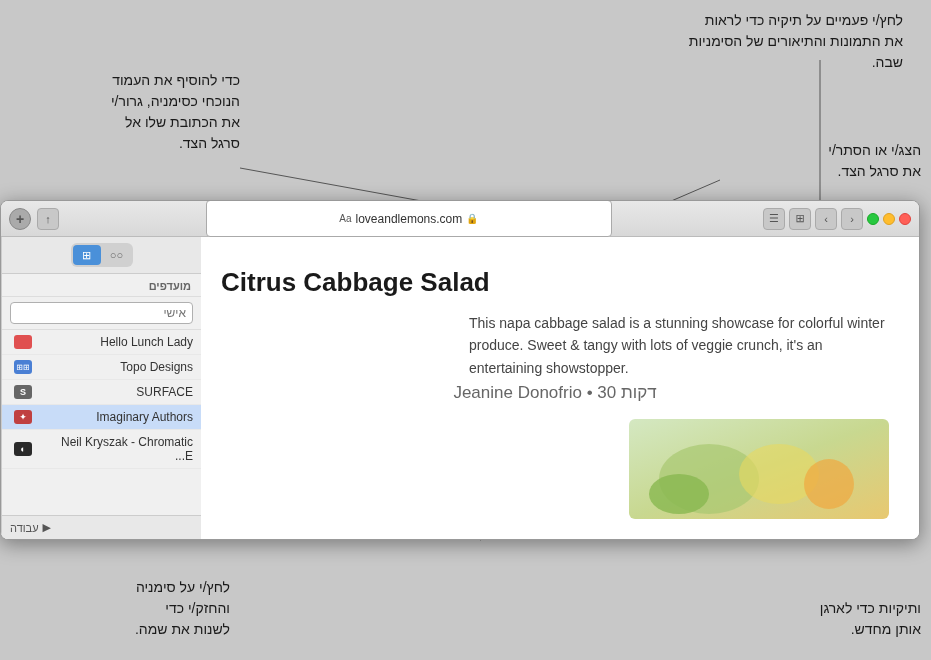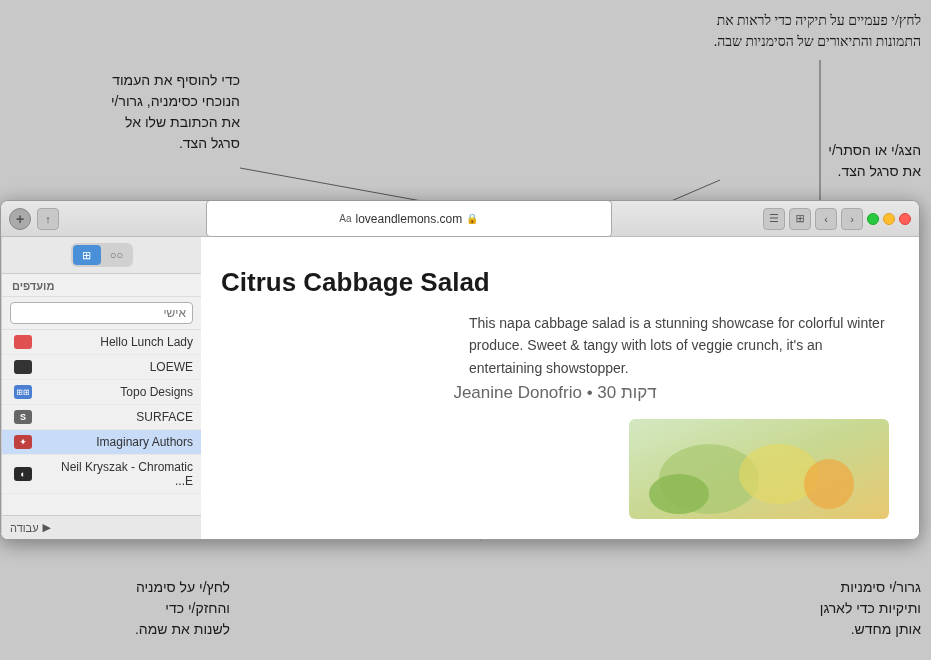--- a/index.html
+++ b/index.html
@@ -19,23 +19,22 @@
       font-size: 14px;
       line-height: 1.5;
       color: #1a1a1a;
       text-align: right;
       direction: rtl;
     }
 
     
     .callout-top-right {
       top: 10px;
-      right: 10px;
+      right: 28px;
       width: 220px;
-      font-family: Liberation Serif, serif;
     }
     
     .callout-top-left {
       top: 70px;
       left: 20px;
       width: 220px;
     }
     
     .callout-mid-right {
       top: 140px;
@@ -223,21 +222,21 @@
     .tab-item.active {
       background: #4a90d9;
       color: white;
     }
 
     .sidebar-section-header {
       font-size: 11px;
       color: #666;
       padding: 6px 10px 4px;
       font-weight: 600;
-      text-align: left;
+      text-align: right;
       border-bottom: 1px solid #ddd;
     }
 
     .sidebar-search {
       padding: 5px 8px;
       border-bottom: 1px solid #ddd;
     }
 
     .sidebar-search input {
       width: 100%;
@@ -435,24 +434,20 @@
       <div class="sidebar-search">
         <input type="text" value="" style="text-align: right; direction: rtl;" placeholder="אישי">
       </div>
 
       <div>
         <div class="sidebar-item">
           <div class="sidebar-item-icon icon-red"></div>
           <span class="sidebar-item-label">Hello Lunch Lady</span>
         </div>
         <div class="sidebar-item">
-          <div class="sidebar-item-icon icon-dark"></div>
-          <span class="sidebar-item-label">LOEWE</span>
-        </div>
-        <div class="sidebar-item">
           <div class="sidebar-item-icon icon-blue" style="font-size:8px; color:white;">⊞⊞</div>
           <span class="sidebar-item-label">Topo Designs</span>
         </div>
         <div class="sidebar-item">
           <div class="sidebar-item-icon icon-surface">S</div>
           <span class="sidebar-item-label">SURFACE</span>
         </div>
         <div class="sidebar-item selected">
           <div class="sidebar-item-icon icon-ia" style="font-size:9px; color:white;">✦</div>
           <span class="sidebar-item-label">Imaginary Authors</span>
@@ -465,21 +460,20 @@
 
       <div class="sidebar-footer">
         <span>▶</span>
         <span>עבודה</span>
       </div>
     </div>
   </div>
 </div>
 
 <div class="callout callout-bottom-right">
-  <div>גרור/י סימניות</div>
   <div>ותיקיות כדי לארגן</div>
   <div>אותן מחדש.</div>
 </div>
 
 <div class="callout callout-bottom-left">
   <div>לחץ/י על סימניה</div>
   <div>והחזק/י כדי</div>
   <div>לשנות את שמה.</div>
 </div>
 

